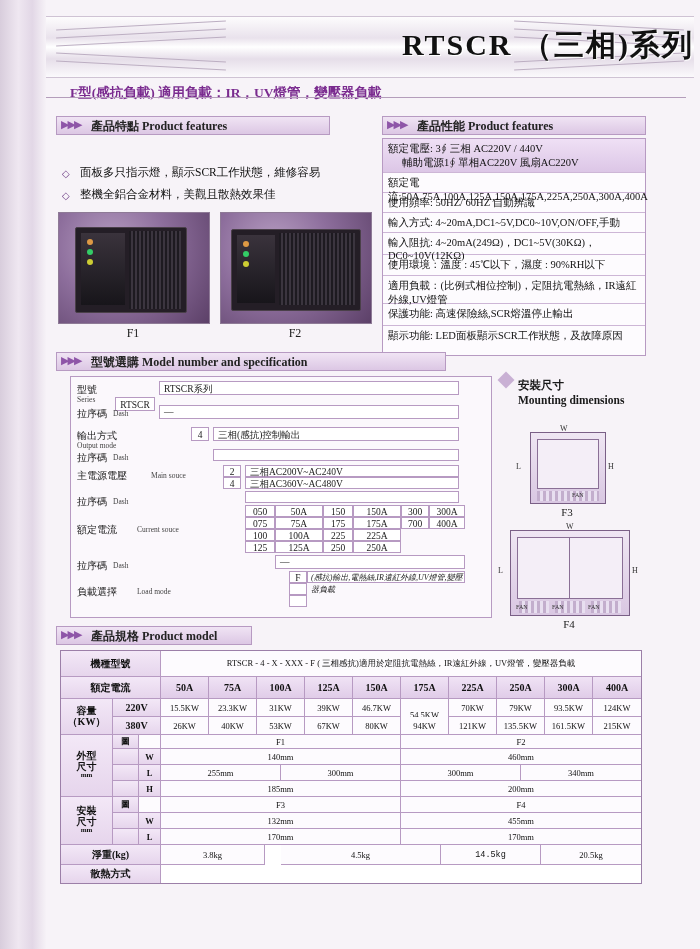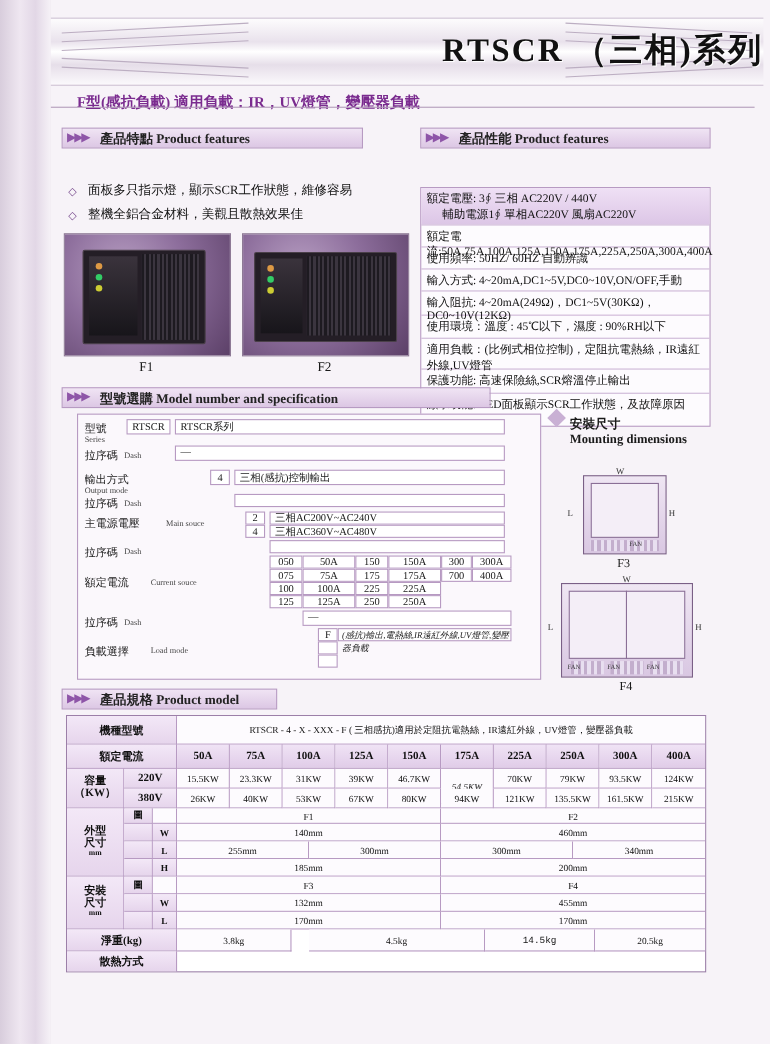--- a/index.html
+++ b/index.html
@@ -159,21 +159,21 @@
     <div style="position:absolute;left:22px;top:48px;width:6px;height:6px;border-radius:50%;background:#cc3;"></div>
  </div>
  <div class="ph-lbl" style="left:58px;top:326px;width:150px;">F1</div>
  <div class="ph-lbl" style="left:220px;top:326px;width:150px;">F2</div>
 
  <div class="sec" style="left:382px;top:116px;width:262px;">
    <span class="arrows">▶▶▶</span>
    <span class="txt">產品性能 Product  features</span>
  </div>
 
- <div class="specbox" style="left:382px;top:138px;width:262px;height:216px;margin-top:32px;">
+ <div class="specbox" style="left:382px;top:138px;width:262px;height:216px;">
    <div class="spec-row spec-head" style="top:0;height:34px;">
      <div>額定電壓: 3∮ 三相  AC220V / 440V</div>
      <div style="padding-left:14px;">輔助電源1∮ 單相AC220V   風扇AC220V</div>
    </div>
    <div class="spec-row" style="top:34px;height:20px;">額定電流:50A,75A,100A,125A,150A,175A,225A,250A,300A,400A</div>
    <div class="spec-row" style="top:54px;height:20px;">使用頻率: 50HZ/ 60HZ 自動辨識</div>
    <div class="spec-row" style="top:74px;height:20px;">輸入方式: 4~20mA,DC1~5V,DC0~10V,ON/OFF,手動</div>
    <div class="spec-row" style="top:94px;height:22px;">輸入阻抗: 4~20mA(249Ω)，DC1~5V(30KΩ)，DC0~10V(12KΩ)</div>
    <div class="spec-row" style="top:116px;height:21px;">使用環境：溫度 : 45℃以下，濕度 : 90%RH以下</div>
    <div class="spec-row" style="top:137px;height:28px;">適用負載：(比例式相位控制)，定阻抗電熱絲，IR遠紅外線,UV燈管</div>
@@ -183,21 +183,21 @@
 
  <div class="sec" style="left:56px;top:352px;width:388px;">
    <span class="arrows">▶▶▶</span>
    <span class="txt">型號選購 Model  number  and  specification</span>
  </div>
 
  <div class="mtab" style="left:70px;top:376px;width:420px;height:240px;">
 
    <div class="mlabel" style="left:6px;top:6px;">型號</div>
    <div class="mlabel msub" style="left:6px;top:18px;">Series</div>
-   <div class="mbox" style="left:44px;top:4px;width:40px;height:14px;line-height:14px;">RTSCR</div>
+   <div class="mbox" style="left:44px;top:20px;width:40px;height:14px;line-height:14px;">RTSCR</div>
    <div class="mbox" style="left:88px;top:4px;width:300px;height:14px;line-height:14px;text-align:left;padding-left:4px;">RTSCR系列</div>
 
    <div class="mlabel" style="left:6px;top:30px;">拉序碼</div>
    <div class="mlabel msub" style="left:42px;top:32px;">Dash</div>
    <div class="mbox" style="left:88px;top:28px;width:300px;height:14px;line-height:12px;text-align:left;padding-left:4px;">—</div>
 
    <div class="mlabel" style="left:6px;top:52px;">輸出方式</div>
    <div class="mlabel msub" style="left:6px;top:64px;">Output mode</div>
    <div class="mbox" style="left:120px;top:50px;width:18px;height:14px;line-height:14px;">4</div>
    <div class="mbox" style="left:142px;top:50px;width:246px;height:14px;line-height:14px;text-align:left;padding-left:4px;">三相(感抗)控制輸出</div>
@@ -313,21 +313,21 @@
      <span>（KW）</span>
    </div>
    <div class="pc lbl" style="left:52px;top:48px;width:48px;height:18px;">220V</div>
    <div class="pc lbl" style="left:52px;top:66px;width:48px;height:18px;">380V</div>
 
    <div class="pc small" style="left:100px;top:48px;width:48px;height:18px;">15.5KW</div>
    <div class="pc small" style="left:148px;top:48px;width:48px;height:18px;">23.3KW</div>
    <div class="pc small" style="left:196px;top:48px;width:48px;height:18px;">31KW</div>
    <div class="pc small" style="left:244px;top:48px;width:48px;height:18px;">39KW</div>
    <div class="pc small" style="left:292px;top:48px;width:48px;height:18px;">46.7KW</div>
-   <div class="pc small" style="left:340px;top:48px;width:48px;height:32px;font-style:italic;">54.5KW</div>
+   <div class="pc small" style="left:340px;top:48px;width:48px;height:32px;">54.5KW</div>
    <div class="pc small" style="left:388px;top:48px;width:48px;height:18px;">70KW</div>
    <div class="pc small" style="left:436px;top:48px;width:48px;height:18px;">79KW</div>
    <div class="pc small" style="left:484px;top:48px;width:48px;height:18px;">93.5KW</div>
    <div class="pc small" style="left:532px;top:48px;width:48px;height:18px;border-right:none;">124KW</div>
 
    <div class="pc small" style="left:100px;top:66px;width:48px;height:18px;">26KW</div>
    <div class="pc small" style="left:148px;top:66px;width:48px;height:18px;">40KW</div>
    <div class="pc small" style="left:196px;top:66px;width:48px;height:18px;">53KW</div>
    <div class="pc small" style="left:244px;top:66px;width:48px;height:18px;">67KW</div>
    <div class="pc small" style="left:292px;top:66px;width:48px;height:18px;">80KW</div>

